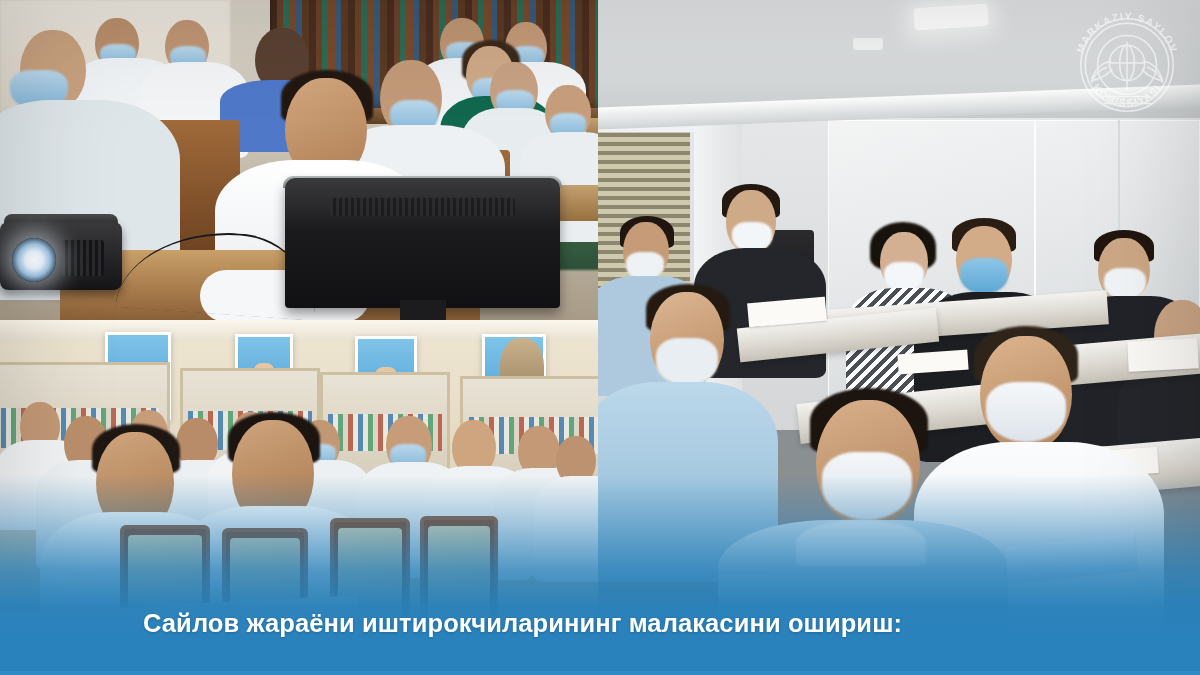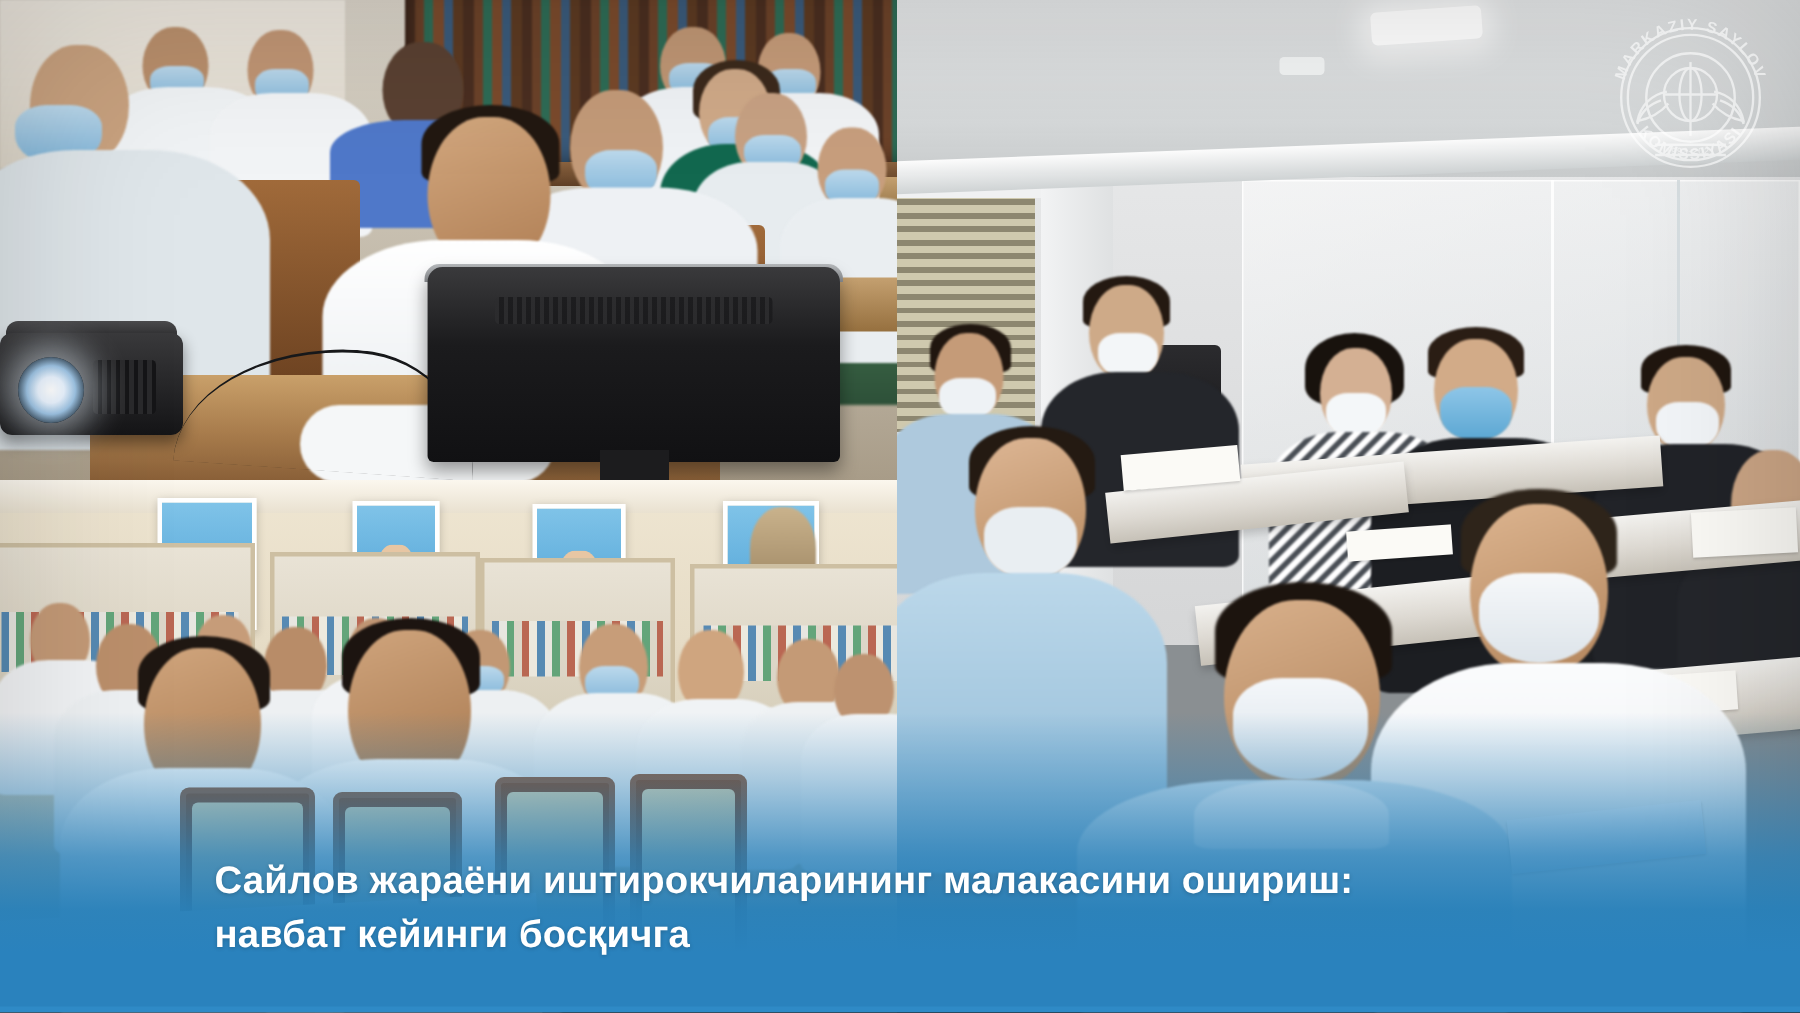--- a/index.html
+++ b/index.html
@@ -692,21 +692,20 @@
   </div>
 
   <div class="vignette"></div>
   <div class="blue-wash"></div>
   <div class="bottom-bar">
     <div class="bottom-bar-line"></div>
   </div>
 
   <div class="headline">
     <div>Сайлов жараёни иштирокчиларининг малакасини ошириш:</div>
-    <div>навбат кейинги босқичга</div>
   </div>
 
   <div class="logo">
     <svg viewBox="0 0 120 120" aria-hidden="true">
       <defs>
         <path id="arcTop" d="M 14,60 A 46,46 0 0 1 106,60"></path>
         <path id="arcBot" d="M 18,60 A 42,42 0 0 0 102,60"></path>
       </defs>
       <g fill="none" stroke="#ffffff" stroke-width="1.6" opacity="0.95">
         <circle cx="60" cy="60" r="47"></circle>

